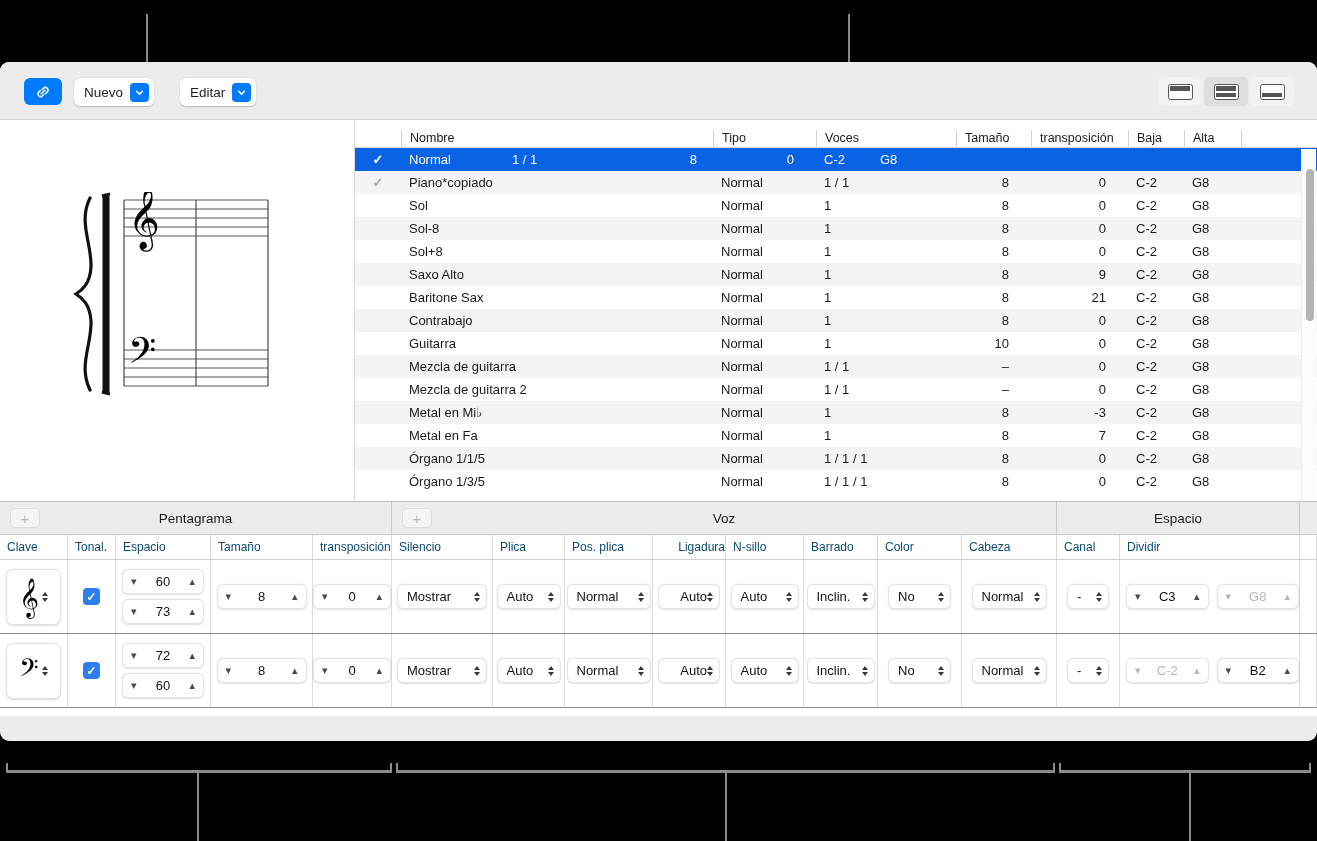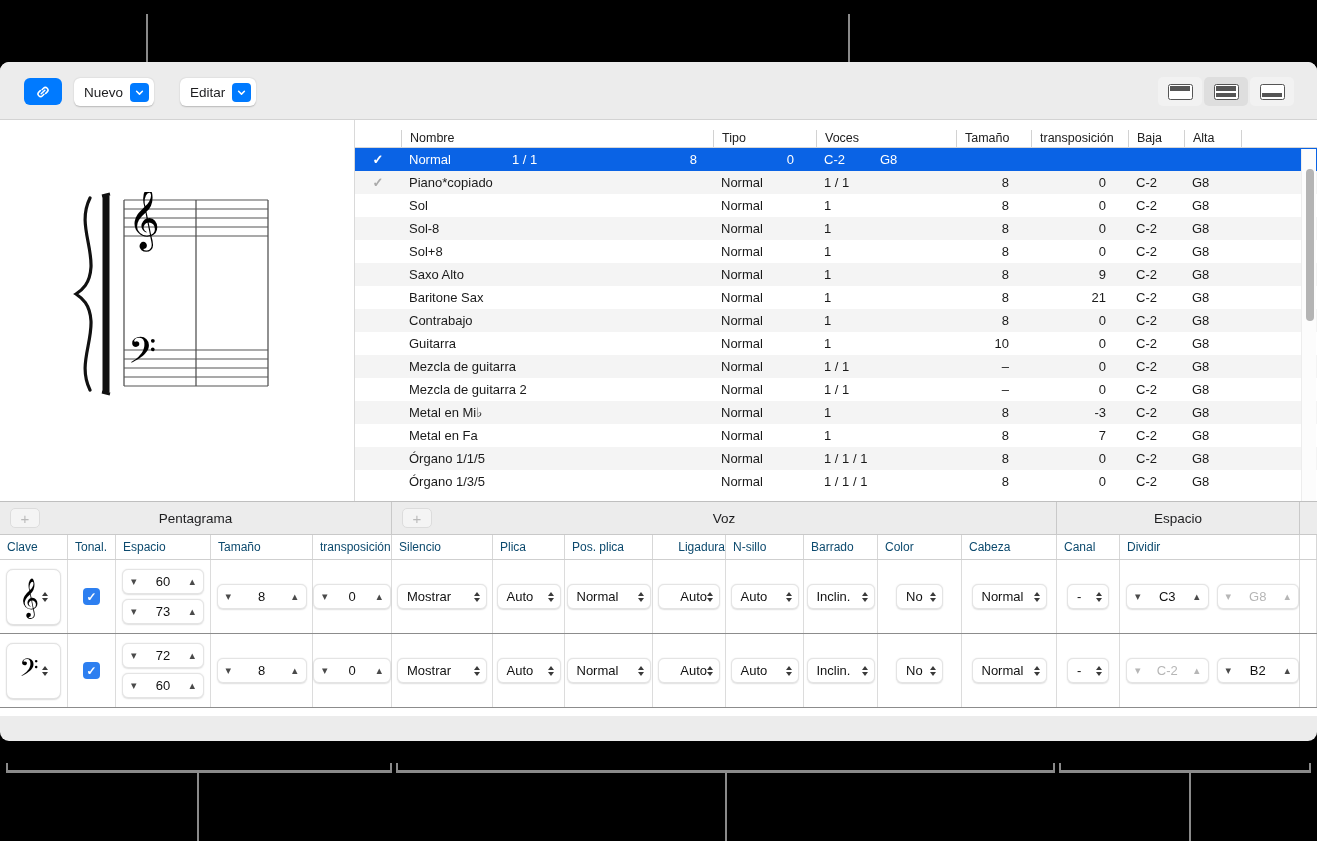--- a/index.html
+++ b/index.html
@@ -321,21 +321,21 @@
     display: flex; align-items: center;
     padding: 0 6px 0 9px;
     font-size: 13px; color: #111;
     white-space: nowrap;
   }
   .popup .lab { flex: 1; }
   .popup.w90 { width: 90px; }
   .popup.w64 { width: 64px; }
   .popup.w84 { width: 84px; }
   .popup.w62 { width: 62px; }
-  .popup.w63 { width: 47px; }
+  .popup.w63 { width: 63px; }
   .popup.w68 { width: 68px; }
   .popup.w75 { width: 75px; }
   .popup.w42 { width: 42px; }
   .updown.sm i { border-left-width: 3px; border-right-width: 3px; }
   .updown.sm i.u { border-bottom-width: 4px; }
   .updown.sm i.d { border-top-width: 4px; }
 
   .dividir-cell { gap: 8px; justify-content: flex-start !important; padding-left: 6px; }
 </style>
 </head>

